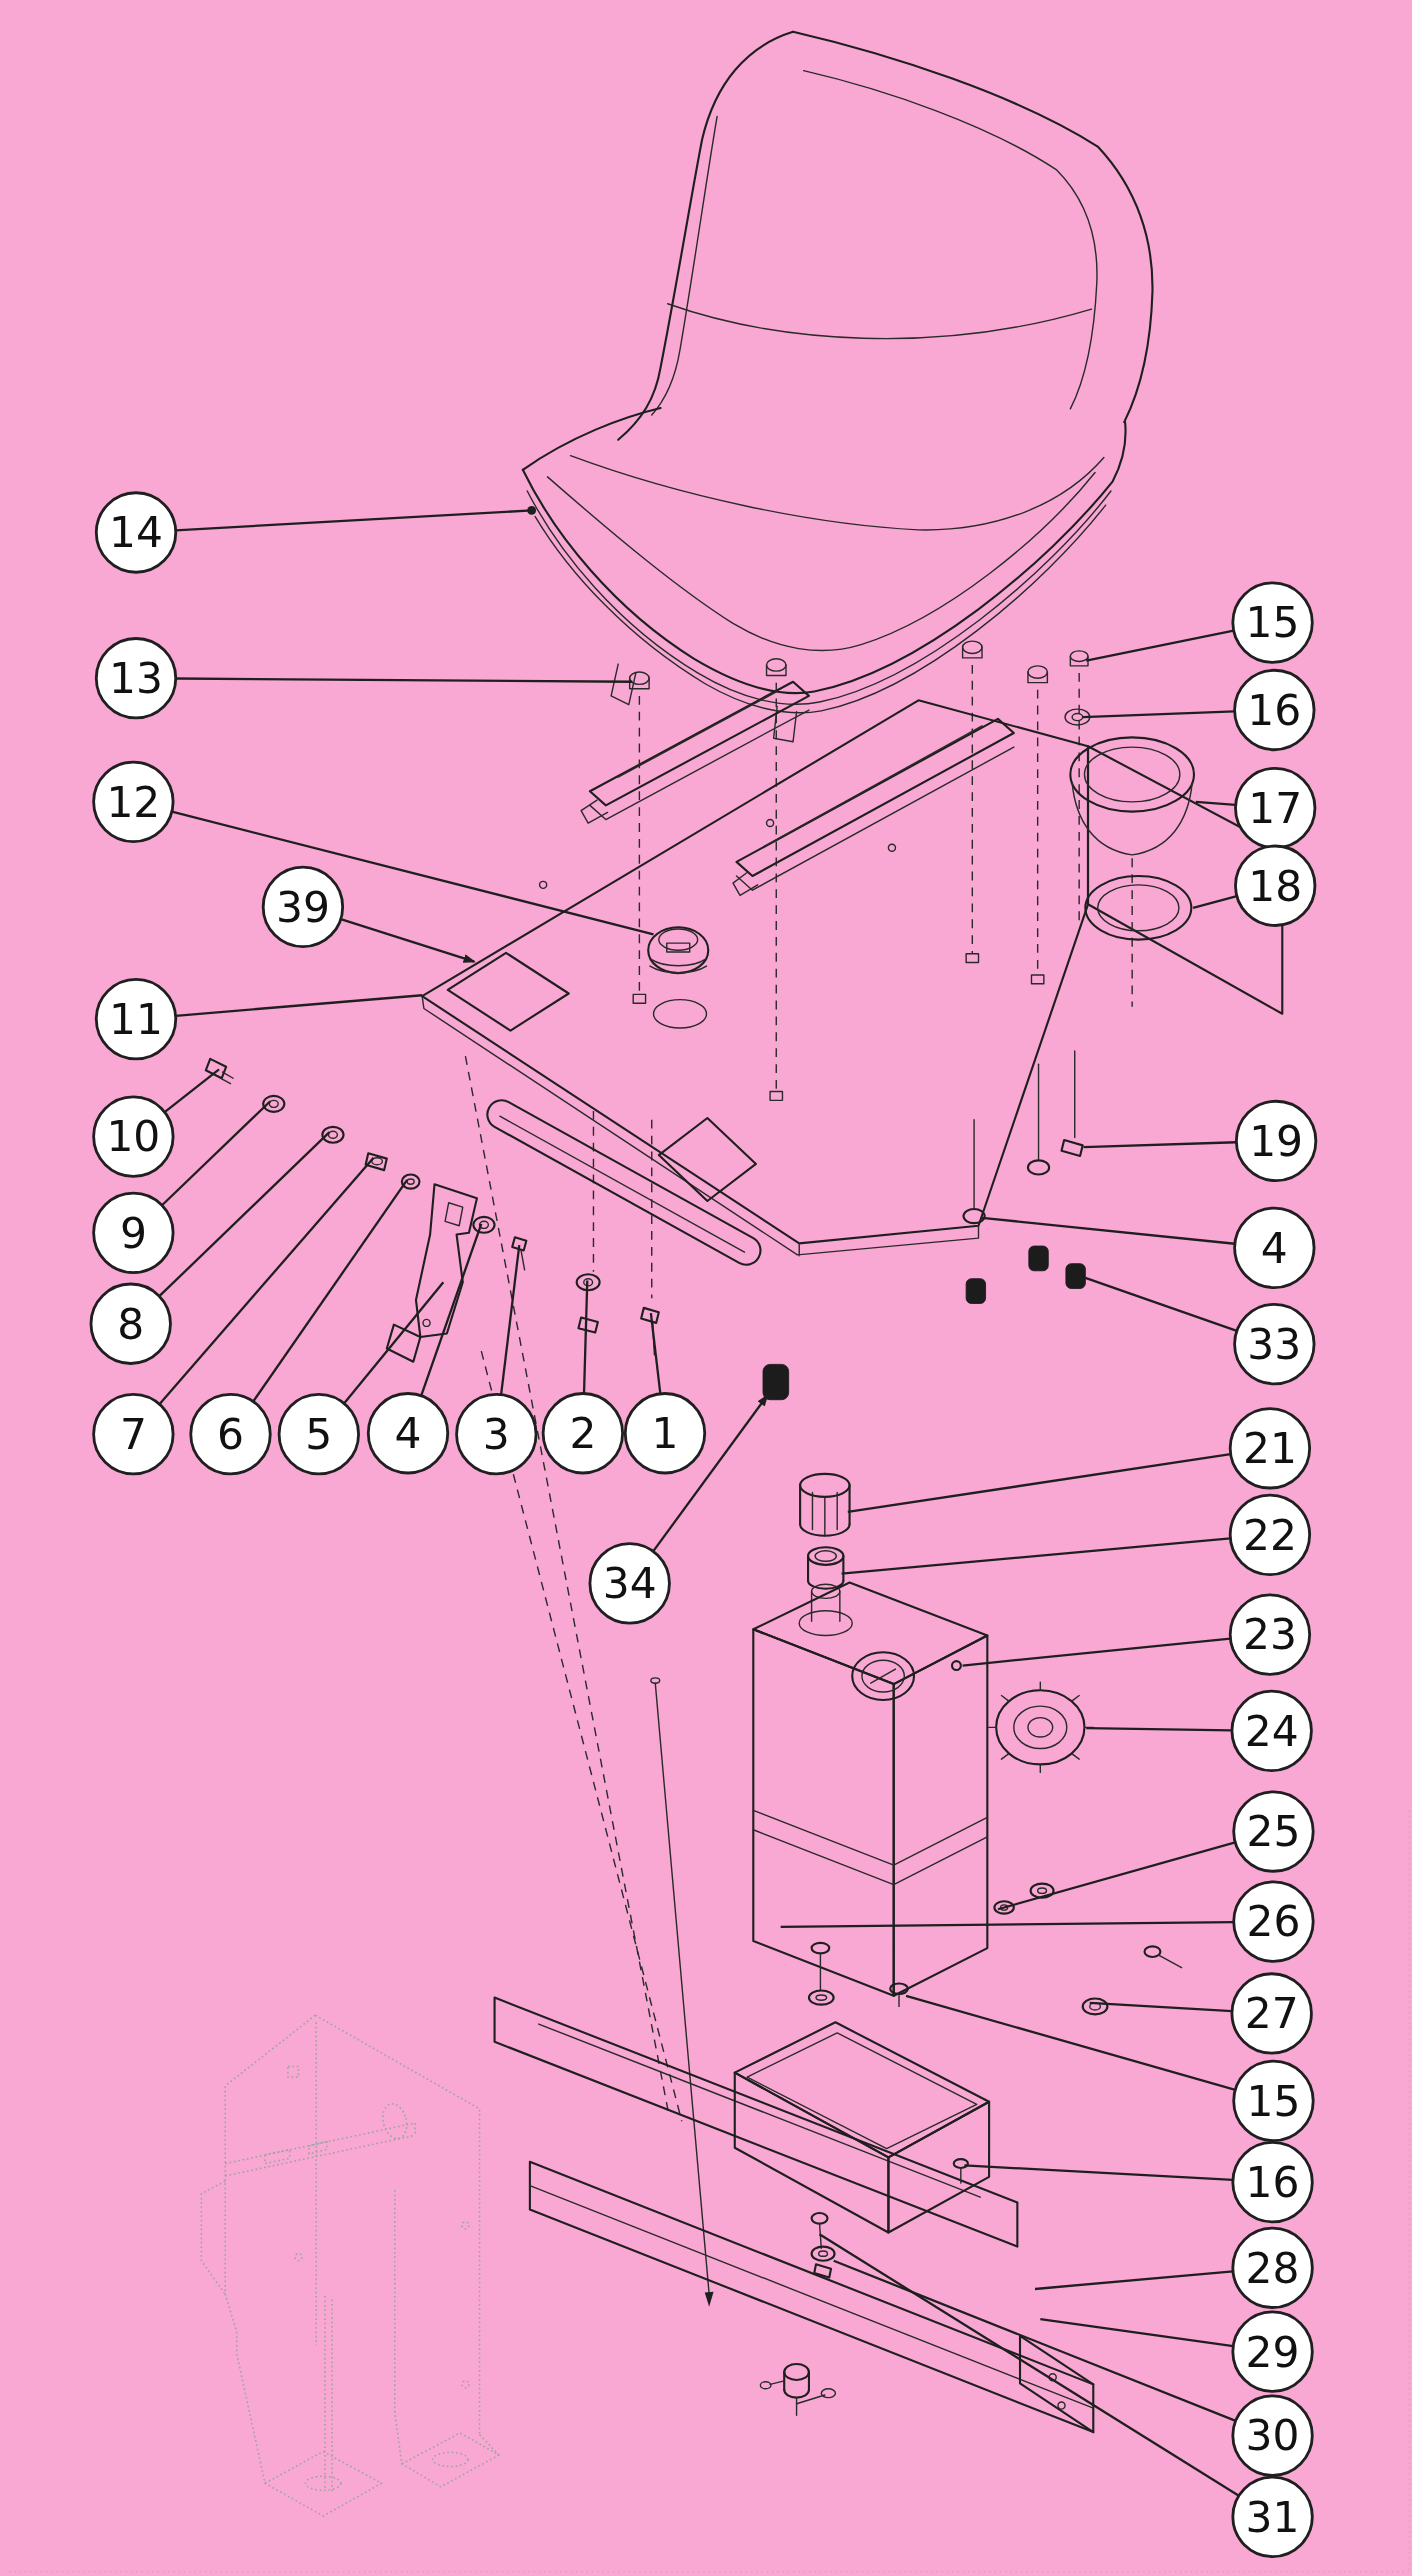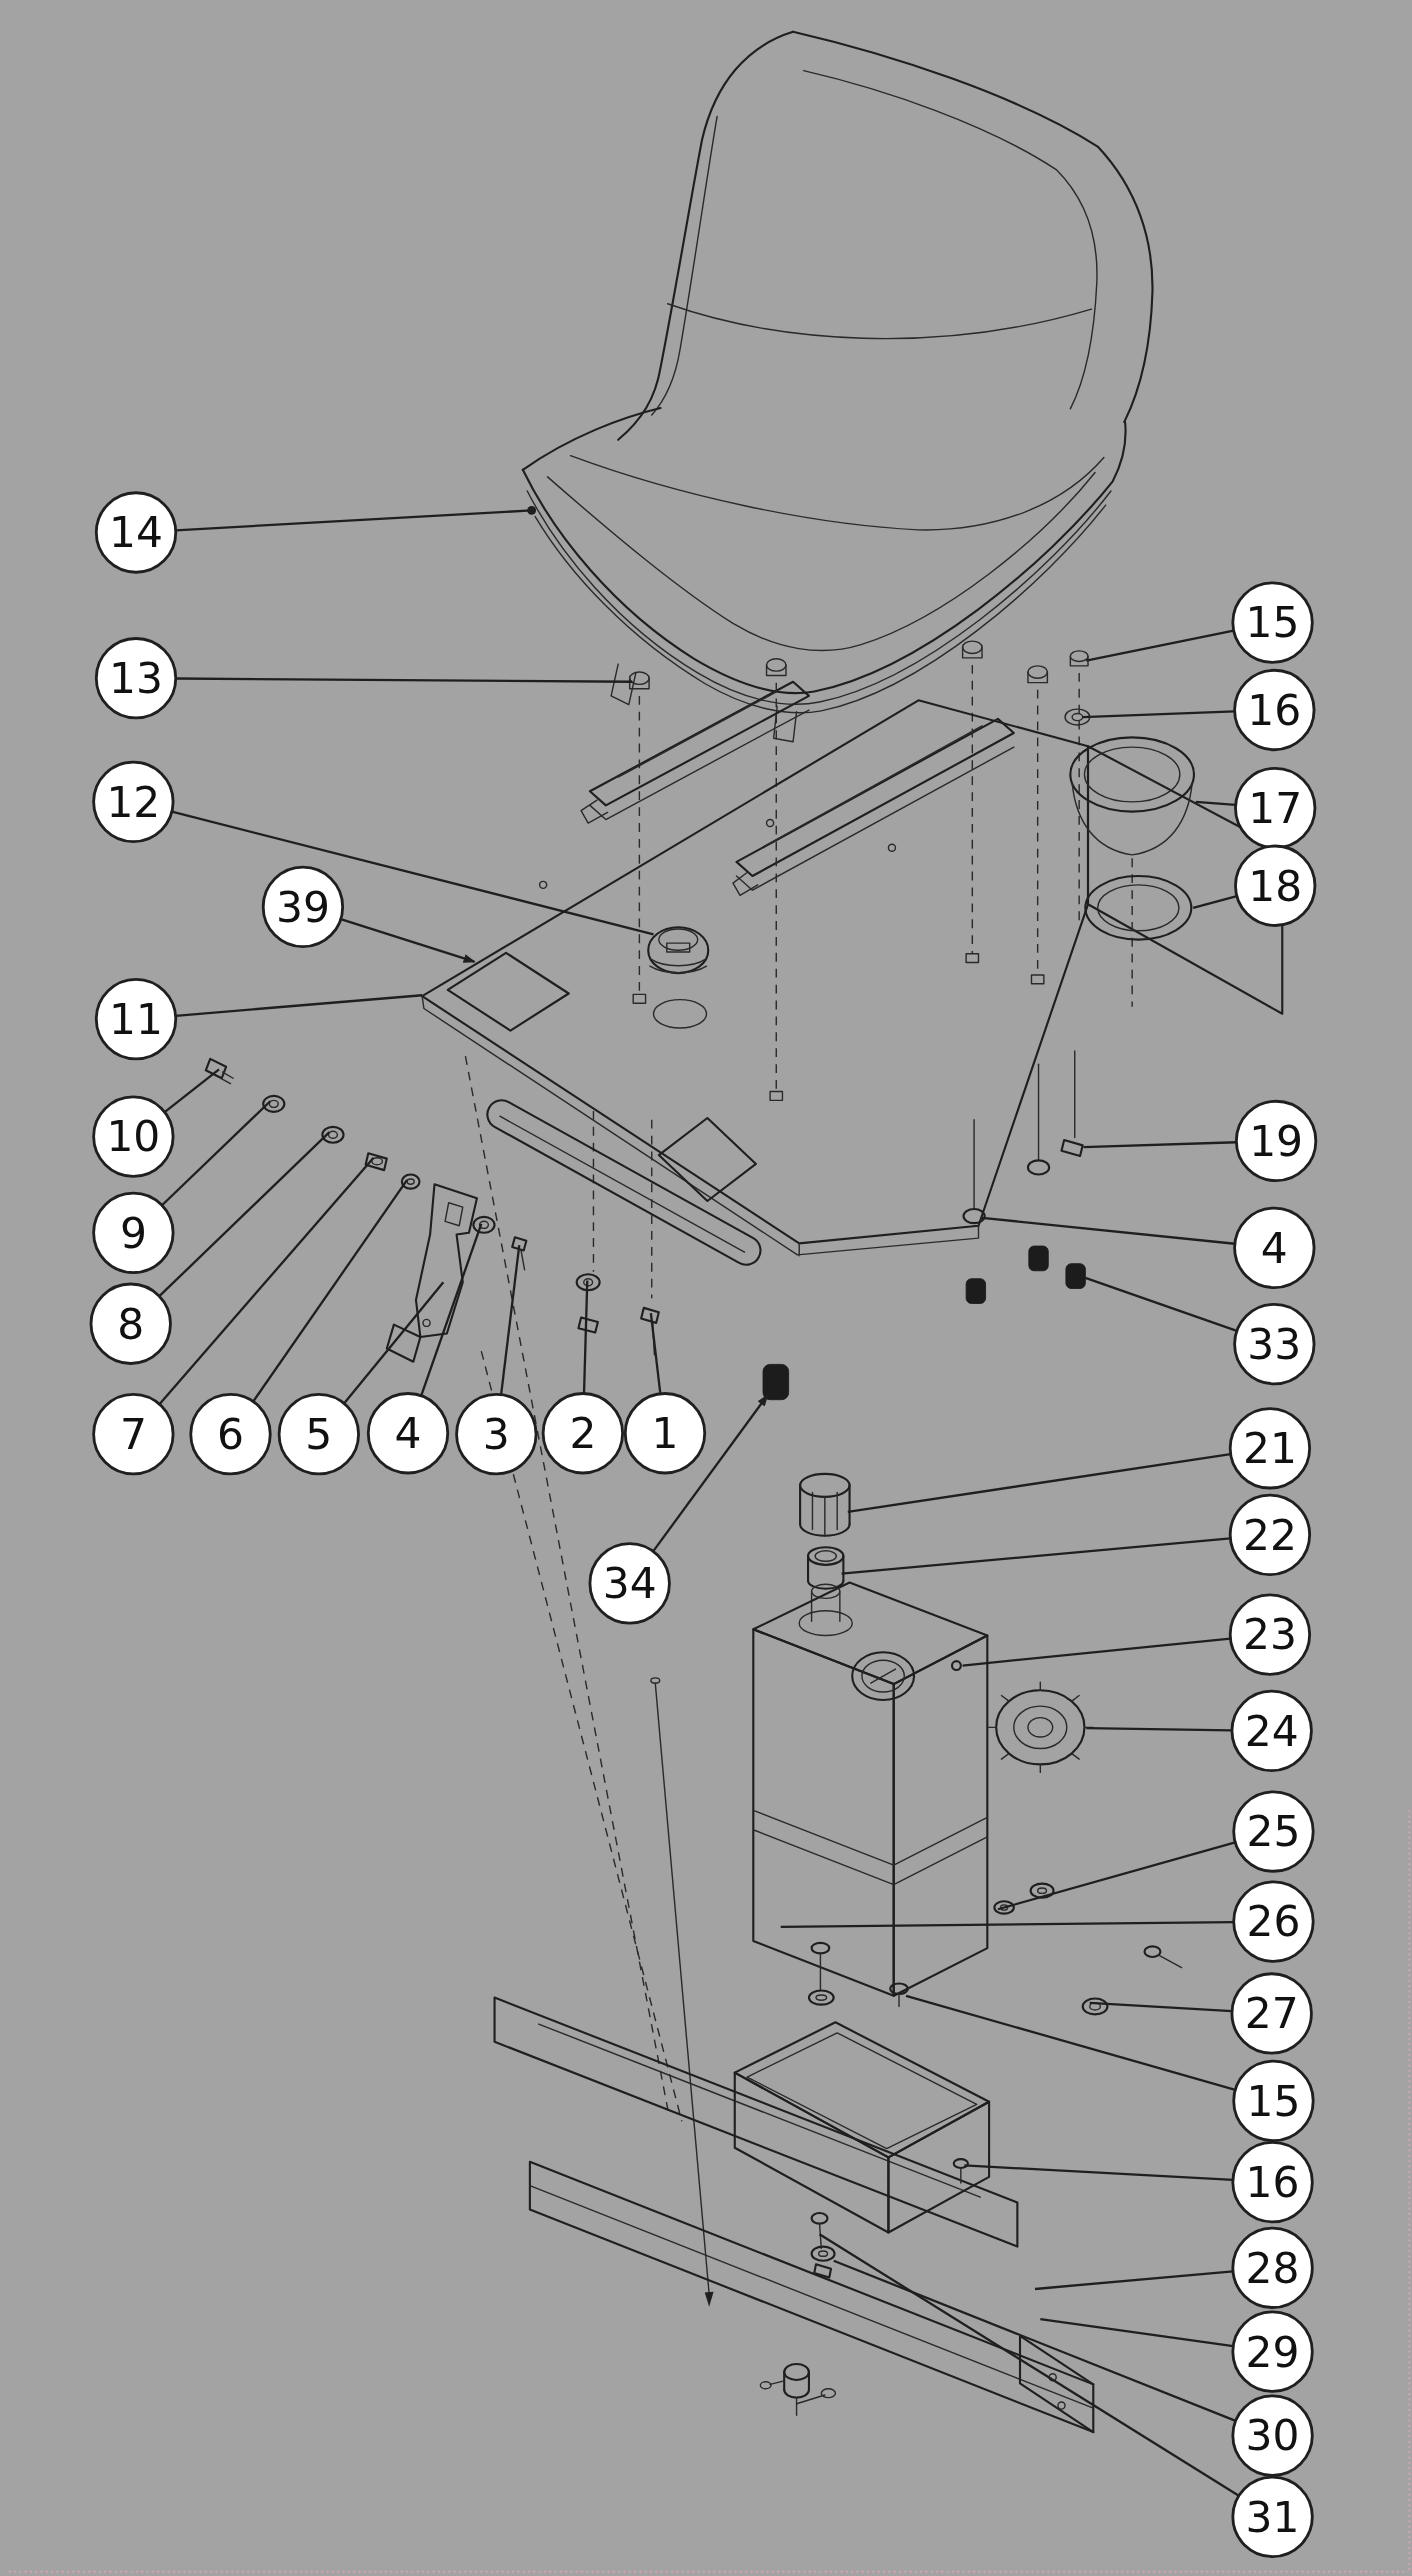--- a/index.html
+++ b/index.html
@@ -1,16 +1,16 @@
 <!DOCTYPE html>
 <html style="font-size:14px"><head>
 <meta charset="utf-8">
 <style>
   html,body{margin:0;padding:0;background:#ffffff;}
-  .stage{position:relative;width:1413px;height:2576px;background:#a3a3a3;overflow:hidden;
+  .stage{position:relative;width:1413px;height:2576px;background:#f9a8d4;overflow:hidden;
          font-family:"DejaVu Sans", sans-serif;}
   svg{position:absolute;left:0;top:0;}
   .ink   {stroke:#1f1f1f;fill:none;stroke-width:2.4;stroke-linecap:round;stroke-linejoin:round;}
   .ink-thin{stroke:#2a2a2a;fill:none;stroke-width:1.6;stroke-linecap:round;stroke-linejoin:round;}
   .ink-dash{stroke:#2a2a2a;fill:none;stroke-width:1.6;stroke-dasharray:10 8;}
   .phantom{stroke:#a3a3a3;fill:none;stroke-width:1.8;stroke-linejoin:round;stroke-dasharray:2 3;}
   .blackpart{fill:#1c1c1c;stroke:#1c1c1c;stroke-width:1;}
   .leader{stroke:#1f1f1f;stroke-width:2.6;fill:none;}
   .balloon{fill:#ffffff;stroke:#1f1f1f;}
   .balloon-label{fill:#111;text-anchor:middle;}

